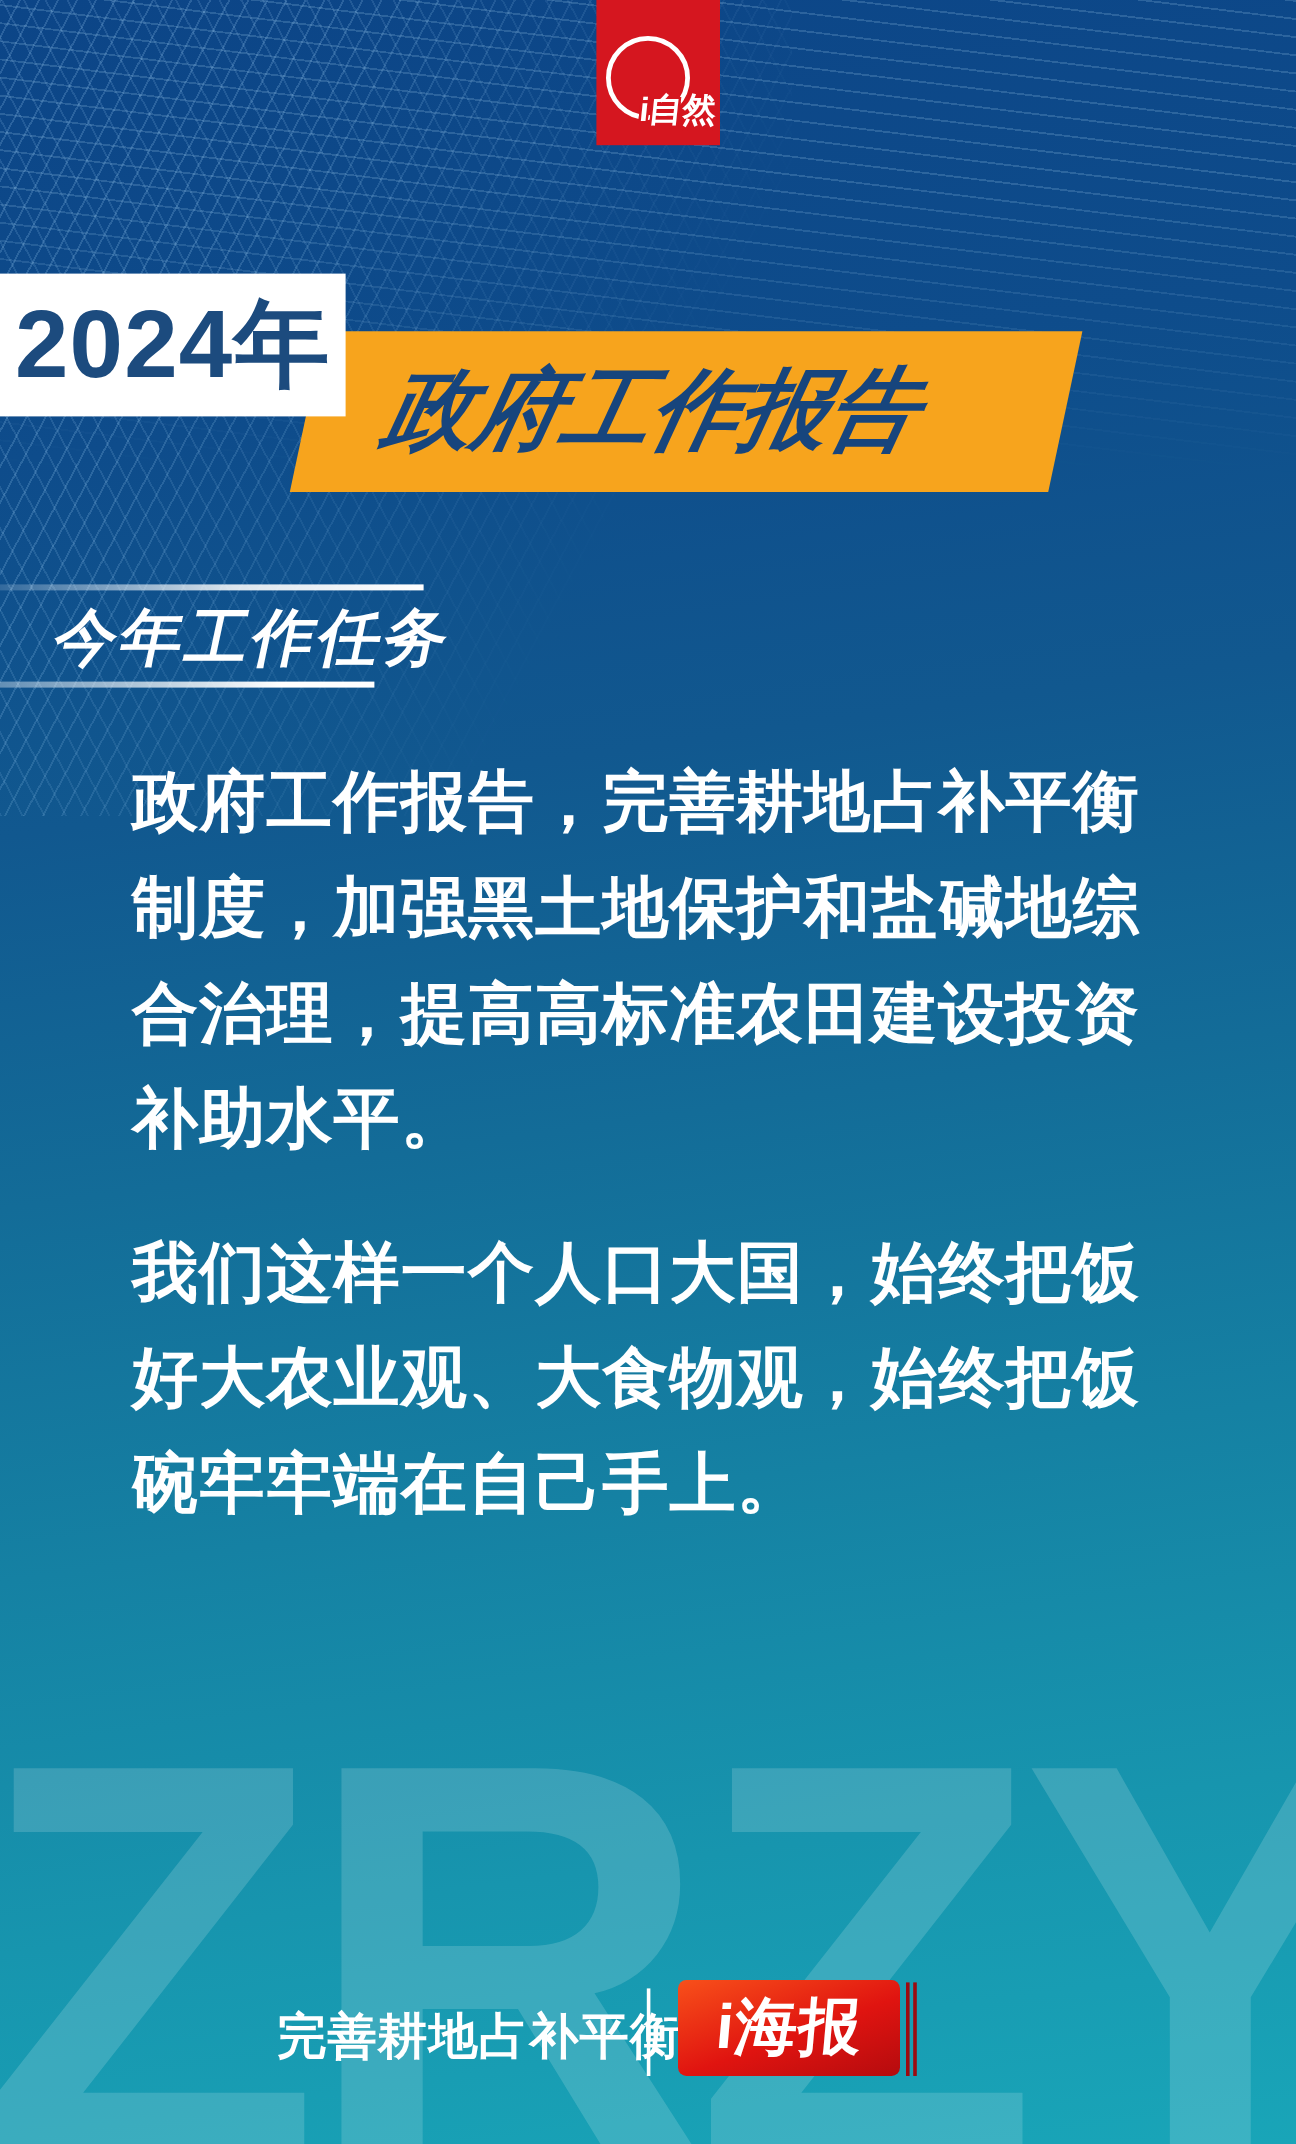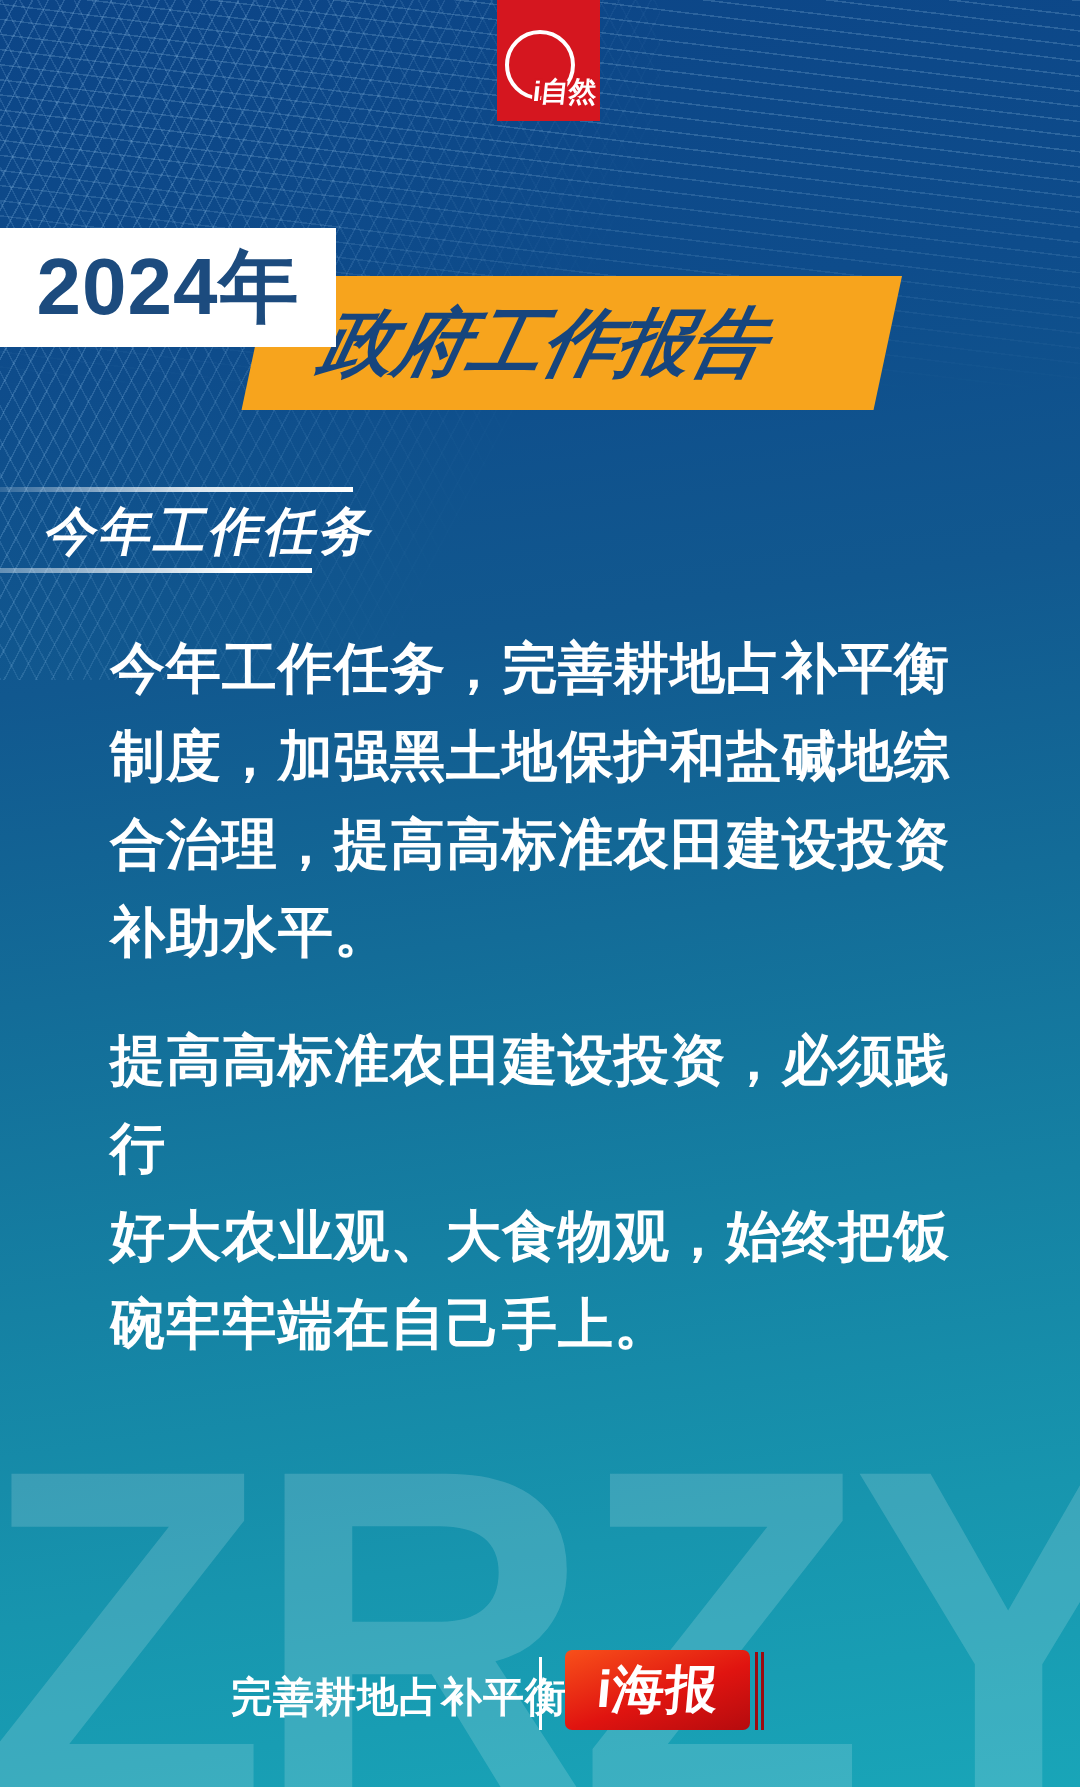--- a/index.html
+++ b/index.html
@@ -68,21 +68,21 @@
   }
   .report-title {
     display: block; padding-left: 66px; line-height: 134px;
     font-family: "Liberation Serif", "DejaVu Serif", serif;
     font-style: italic; font-weight: 700;
     font-size: 74px; color: #17457d; white-space: nowrap;
   }
 
   
   .year-box {
-    position: absolute; left: 0; top: 228px; width: 336px; height: 119px;
+    position: absolute; left: 0; top: 228px; width: 288px; height: 119px;
     background: #ffffff; z-index: 3;
     display: flex; align-items: center; justify-content: center;
   }
   .year-box span {
     font-size: 80px; font-weight: 900; color: #1c4b7e; letter-spacing: 1px;
   }
 
   
   .heading-line { position: absolute; height: 5px; z-index: 2; }
   .heading-line-top {
@@ -156,25 +156,25 @@
 
   <div class="year-box">
     <span>2024年</span>
   </div>
 
   <div class="heading-line heading-line-top"></div>
   <div class="section-heading">今年工作任务</div>
   <div class="heading-line heading-line-bottom"></div>
 
   <div class="body-text">
-    <p>今年工作任务，完善耕地占补平衡
+    <p>政府工作报告，完善耕地占补平衡
 制度，加强黑土地保护和盐碱地综
 合治理，提高高标准农田建设投资
 补助水平。</p>
-    <p>提高高标准农田建设投资，必须践行
+    <p>我们这样一个人口大国，始终把饭
 好大农业观、大食物观，始终把饭
 碗牢牢端在自己手上。</p>
   </div>
 
   <div class="footer">
     <span class="publisher">完善耕地占补平衡</span>
     <div class="footer-divider"></div>
     <div class="badge">
       <span>i海报</span>
     </div>

